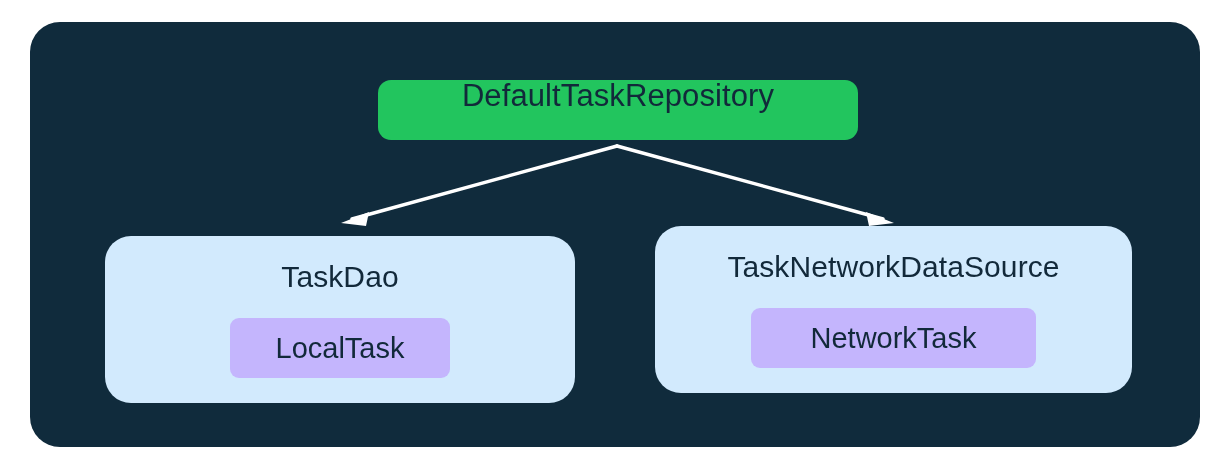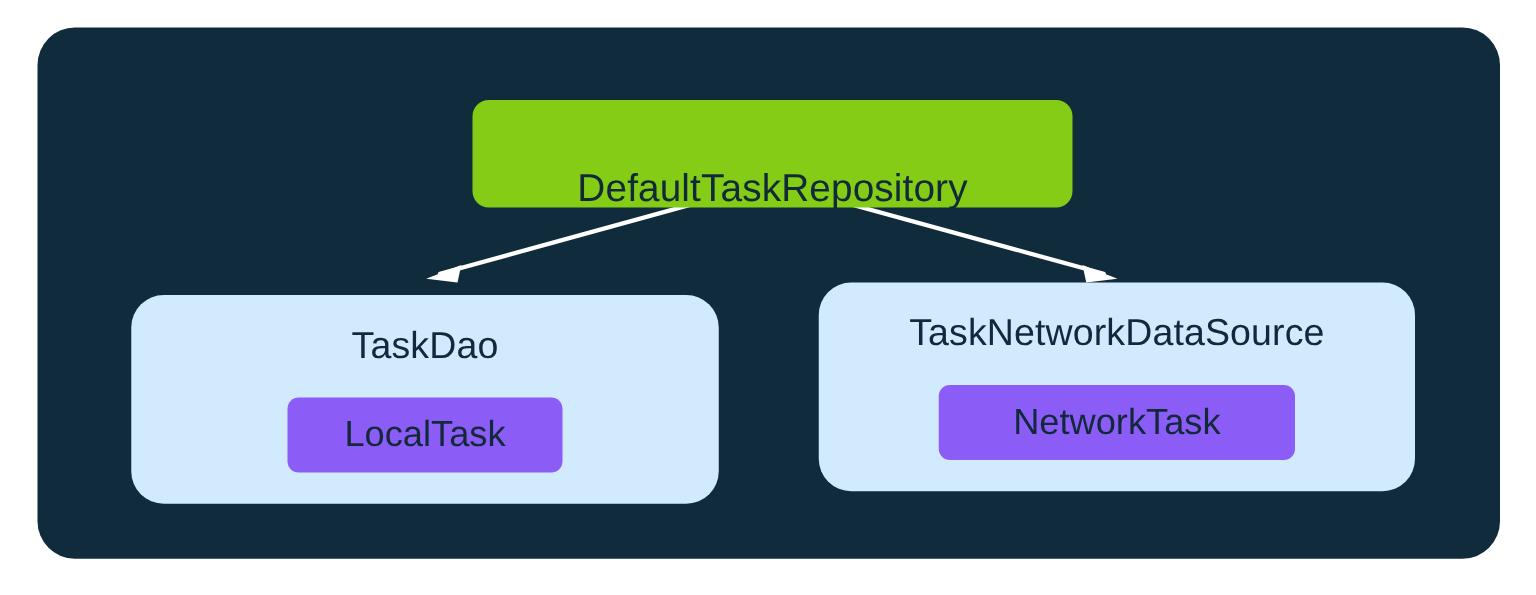--- a/index.html
+++ b/index.html
@@ -49,24 +49,24 @@
     flex-direction: column;
     align-items: center;
     color: #12293a;
   }
 
   
   #node-root-box {
     left: 378px;
     top: 80px;
     width: 480px;
-    height: 86px;
-    background: #84cc16;
+    height: 60px;
+    background: #22c55e;
     border-radius: 13px;
-    justify-content: flex-end;
+    justify-content: flex-start;
   }
   #node-root-box .node-title {
     font-size: 31px;
     line-height: 1;
     letter-spacing: 0.1px;
     white-space: nowrap;
   }
 
   
   .child-node {
@@ -90,21 +90,21 @@
   .child-node .node-title {
     font-size: 30px;
     line-height: 1;
     letter-spacing: 0.1px;
     white-space: nowrap;
   }
 
   
   .model-chip {
     margin-top: 26px;
-    background: #8b5cf6;
+    background: #c4b5fd;
     border-radius: 9px;
     height: 60px;
     display: flex;
     align-items: center;
     justify-content: center;
     color: #12293a;
     font-size: 29px;
     line-height: 1;
     white-space: nowrap;
     box-sizing: border-box;

